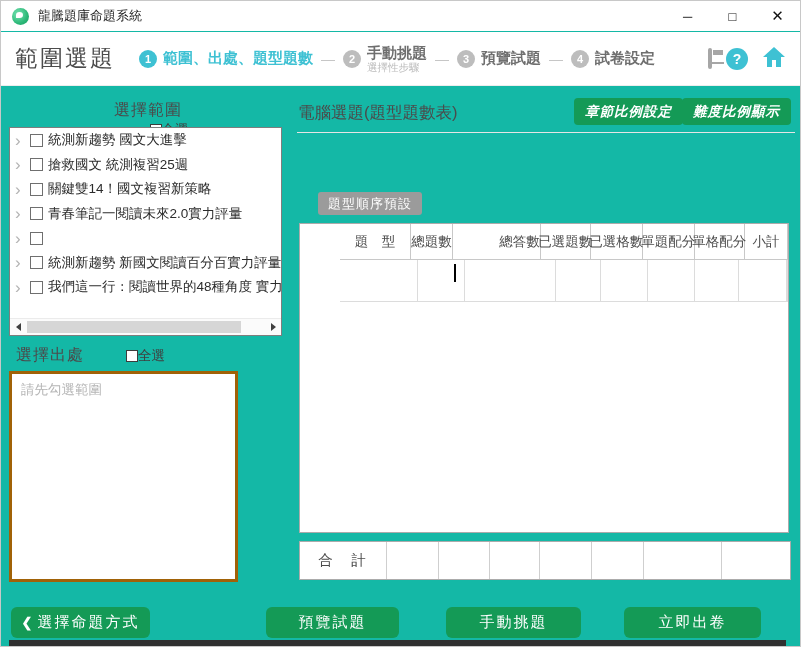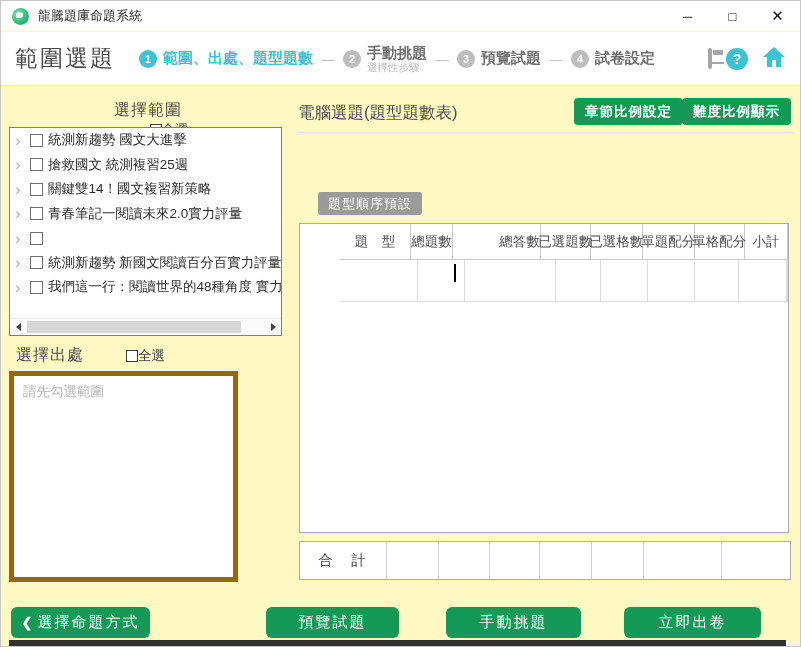--- a/index.html
+++ b/index.html
@@ -1,18 +1,18 @@
 <!DOCTYPE html>
 <html><head>
 <meta charset="utf-8">
 <style>
   * { margin:0; padding:0; box-sizing:border-box; }
   html,body { width:801px; height:647px; background:#f2f2f2; }
   body { font-family:"Liberation Sans","DejaVu Sans",sans-serif; }
-  .window { position:relative; width:801px; height:647px; background:#fef9c3; border:1px solid #c8c8c8; overflow:hidden; }
+  .window { position:relative; width:801px; height:647px; background:#14b8a6; border:1px solid #c8c8c8; overflow:hidden; }
 
   
   .titlebar { position:absolute; left:0; top:0; right:0; height:30px; display:flex; align-items:center; padding-left:11px; background:#fff; }
   .app-icon { width:17px; height:17px; border-radius:50%; background:radial-gradient(circle at 35% 35%, #5fd6a0 0 20%, #2cb878 60%, #17995f 100%); position:relative; flex:none; }
   .app-icon::after { content:""; position:absolute; left:4px; top:4px; width:7px; height:6px; background:#fff; border-radius:50% 50% 50% 10%; }
   .app-title { margin-left:9px; font-size:13px; color:#1f1f1f; }
   .win-controls { margin-left:auto; display:flex; height:100%; }
   .win-btn { width:45px; height:100%; display:flex; align-items:center; justify-content:center; font-size:13px; color:#111; cursor:default; }
   .win-btn.close { font-size:15px; }
 
@@ -50,26 +50,26 @@
   .tree-chevron { color:#b3b3b3; font-size:17px; width:13px; line-height:1; flex:none; }
   .tree-checkbox { width:13px; height:13px; border:1px solid #6f6f6f; background:#fff; margin:0 5px 0 2px; flex:none; }
   .tree-label { font-size:13.5px; color:#2c2c2c; white-space:nowrap; overflow:hidden; }
   .hscrollbar { position:absolute; left:0; right:0; bottom:0; height:17px; background:#fbfbfb; border-top:1px solid #ebebeb; }
   .scroll-arrow { position:absolute; top:0; width:16px; height:16px; display:flex; align-items:center; justify-content:center; }
   .scroll-arrow.left { left:0; } .scroll-arrow.right { right:0; }
   .tri-left { width:0; height:0; border-top:4px solid transparent; border-bottom:4px solid transparent; border-right:5px solid #404040; }
   .tri-right { width:0; height:0; border-top:4px solid transparent; border-bottom:4px solid transparent; border-left:5px solid #404040; }
   .scroll-thumb { position:absolute; left:17px; top:2px; width:214px; height:12px; background:#d6d6d6; }
 
-  .source-box { position:absolute; left:8px; top:370px; width:229px; height:211px; border:5px solid #a16207; background:#fff; }
+  .source-box { position:absolute; left:8px; top:370px; width:229px; height:211px; border:3px solid #a16207; background:#fff; }
   .source-placeholder { padding:7px 9px; font-size:13.5px; color:#b5b5b5; }
 
   
   .main-title { position:absolute; left:297px; top:101px; font-size:16.5px; color:#4b4b4b; }
-  .btn-green-sm { position:absolute; top:97px; height:27px; background:#149a56; color:#fff; font-size:13.5px; font-weight:600; border-radius:4px; border:none; display:flex; align-items:center; padding:0 11px; letter-spacing:1px; }
+  .btn-green-sm { position:absolute; top:97px; height:27px; background:#149a56; color:#fff; font-size:13.5px; font-weight:600; border-radius:4px; border:none; display:flex; align-items:center; padding:0 11px; letter-spacing:1px;font-style:italic; }
   .btn-chapter { right:117px; }
   .btn-difficulty { right:9px; }
   .main-divider { position:absolute; left:296px; top:131px; width:498px; height:1px; background:#e5e5e5; }
   .order-preset { position:absolute; left:317px; top:191px; height:23px; background:#9b9b9b; color:#fff; font-size:13px; border:none; border-radius:3px; padding:0 10px; display:flex; align-items:center; letter-spacing:1px; }
 
   .qtable { position:absolute; left:298px; top:222px; width:490px; height:310px; border:1px solid #ababab; background:#fff;padding-left:40px; }
   .qrow { display:flex; }
   .qrow.head { height:36px; border-bottom:1px solid #c8c8c8; }
   .qrow.data { height:42px; border-bottom:1px solid #dcdcdc; position:relative; }
   .qcell { height:100%; display:flex; align-items:center; justify-content:center; font-size:13.5px; color:#4b4b4b; white-space:nowrap; }

